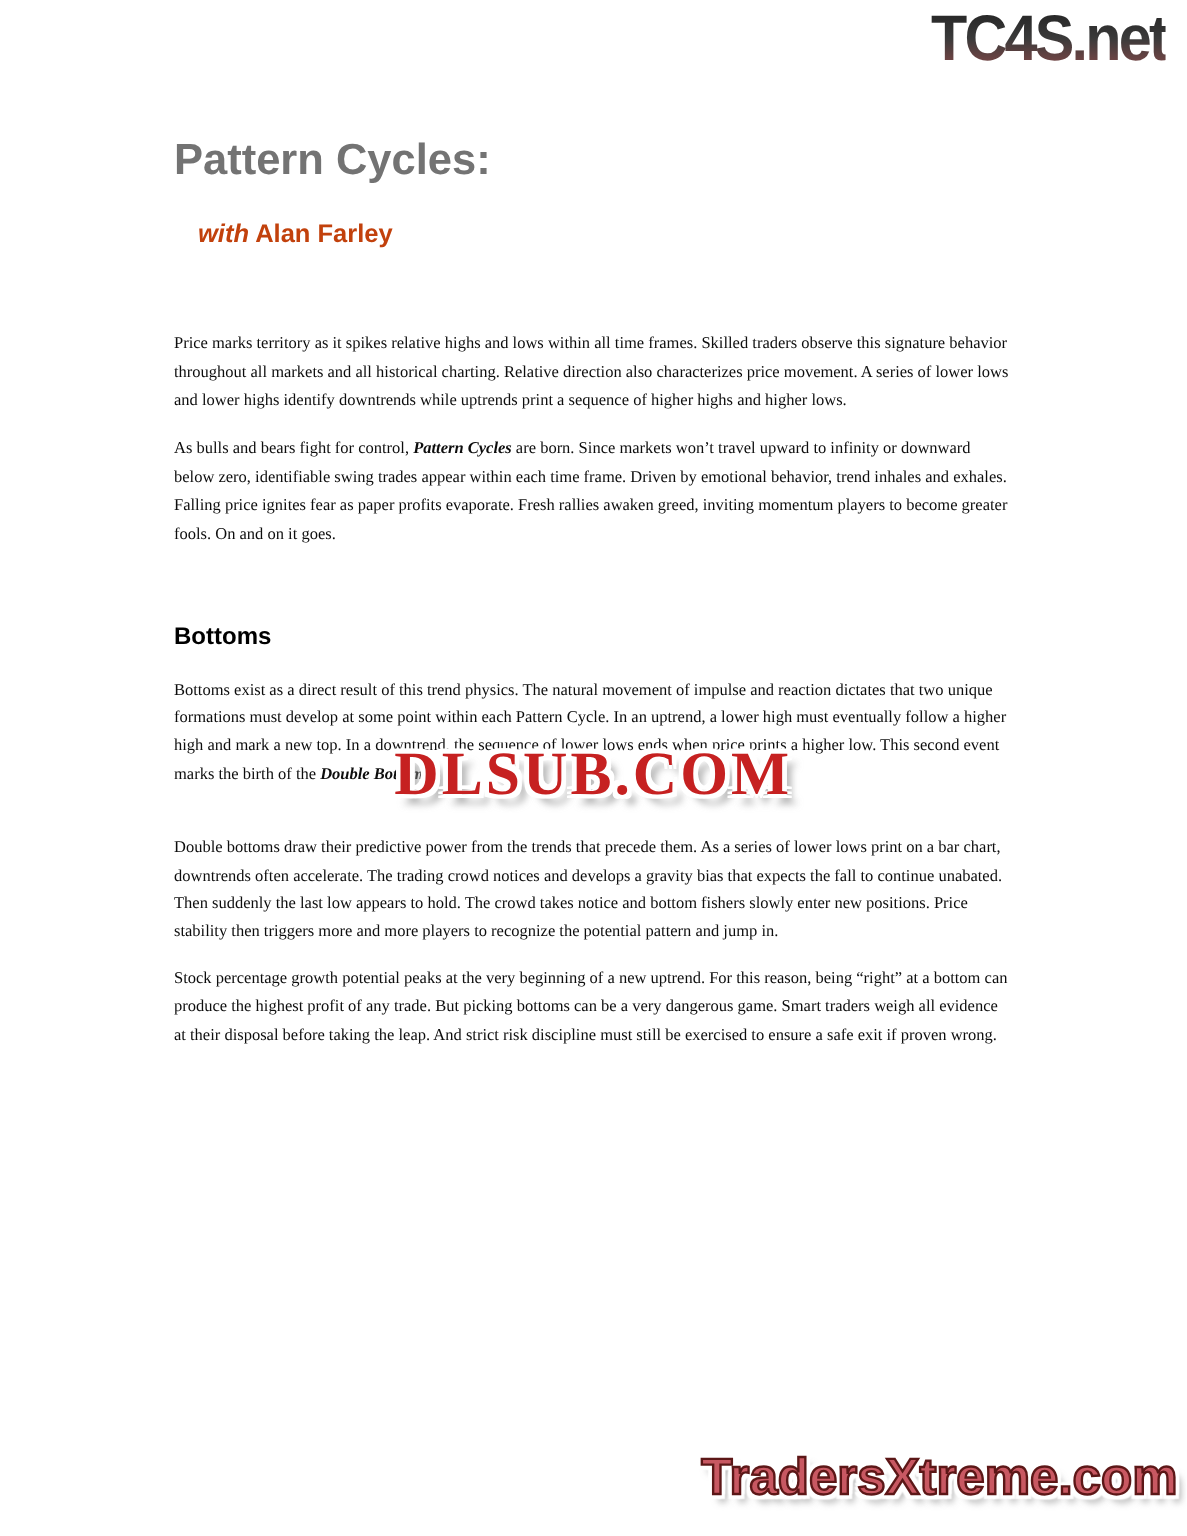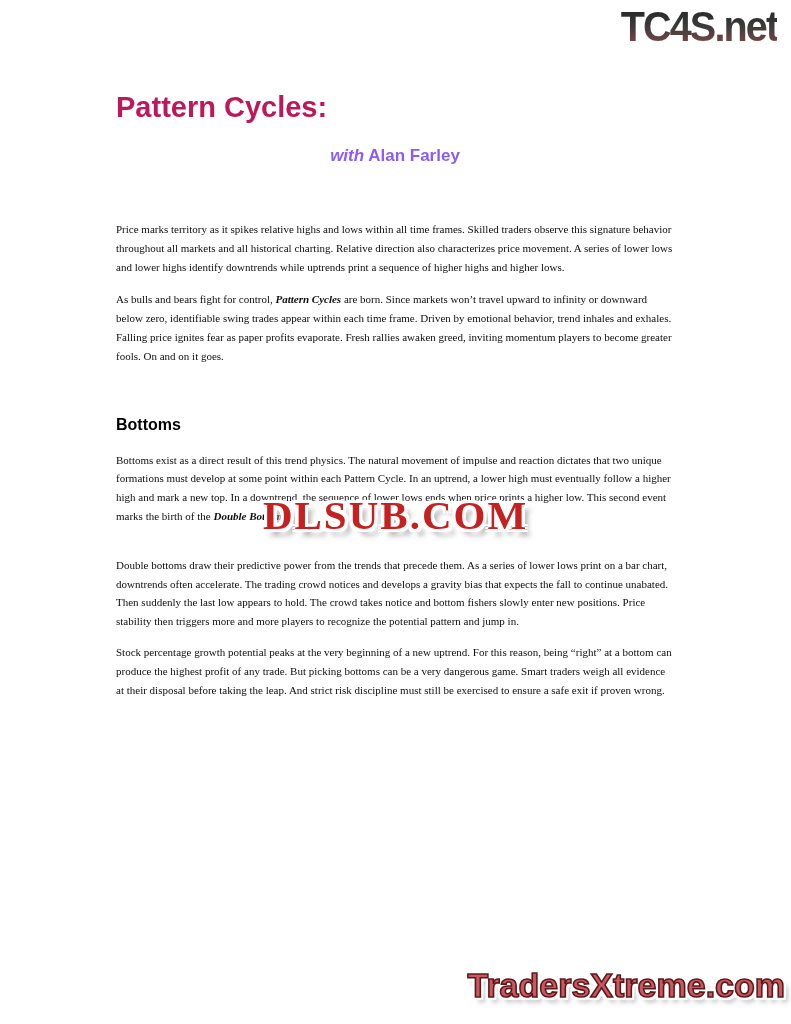--- a/index.html
+++ b/index.html
@@ -26,36 +26,35 @@
   }
   
   .content{
     position:absolute;left:116px;top:0;width:558px;
     color:#111;
   }
   h1.title{
     margin:91px 0 0;
     font-family:"Liberation Sans", sans-serif;
     font-size:29px;line-height:32px;
-    color:#be185d;
+    color:#737373;
   }
   h2.subtitle{
     margin:22px 0 0;
     font-family:"Liberation Sans", sans-serif;
     font-style:italic;
     font-size:17px;line-height:20px;
     color:#9c9c04;
   }
   p.byline{
     margin:23px 16px 0;
     font-family:"Liberation Sans", sans-serif;
     font-weight:bold;
     font-size:17px;line-height:19px;
-    color:#8b5cf6;
-    text-align:center;
+    color:#c2410c;
   }
   p.byline .prefix{font-style:italic;}
   p.email{
     margin:15px 0 0;
     font-family:"Liberation Sans", sans-serif;
     font-weight:bold;
     font-size:16px;line-height:19px;
     color:#000;
   }
   p.body{

